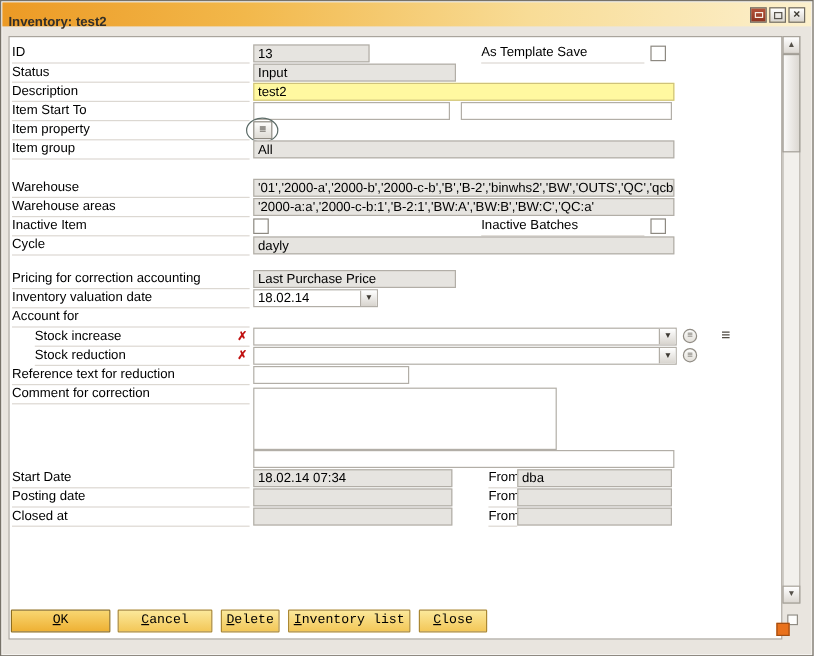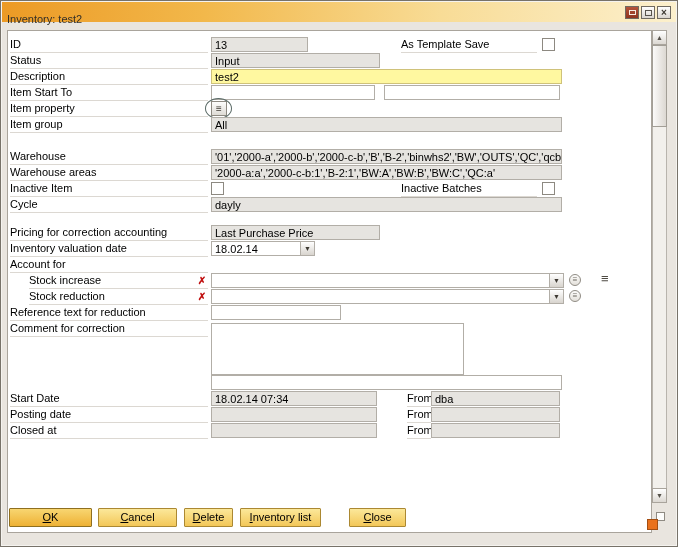--- a/index.html
+++ b/index.html
@@ -16,21 +16,21 @@
     position:absolute; inset:0;
     background:#e9e5df;
     border:1px solid #777269;
     box-shadow: inset 0 0 0 1px #f5f3ef;
   }
   .titlebar {
     position:absolute; left:1px; top:1px; right:1px; height:20px;
     background: linear-gradient(90deg,#ec9a25 0%,#f2b84b 30%,#f8dc96 65%,#fcf0cd 100%);
     display:flex; align-items:center; padding:0 5px;
   }
-  .title { font-weight:normal; color:#332f28;margin-top:13px; }
+  .title { font-weight:bold; color:#332f28;margin-top:13px; }
   .winbtns { margin-left:auto; display:flex; gap:2px; }
   .wbtn {
     width:14px; height:13px; border:1px solid #6f6a61; position:relative;
     background:linear-gradient(#ffffff,#d9d5cf); cursor:pointer;
     font-size:10px; line-height:11px; text-align:center; color:#3d3932; font-weight:bold;
   }
   .wbtn.min { background:linear-gradient(#b5533a,#8e3420); }
   .wbtn.min .glyph { position:absolute; left:3px; top:3px; width:7px; height:5px; border:1px solid #f6ece2; }
   .wbtn.max .glyph { position:absolute; left:3px; top:3px; width:7px; height:6px; border:1px solid #57534c; }
 
@@ -84,21 +84,21 @@
 
   .ta {
     position:absolute; left:210px; top:322px; width:253px; height:52px;
     border:1px solid #b2aea7; background:#fff; resize:none;
     font-family:"Liberation Sans", sans-serif; font-size:11px; padding:1px 3px;
   }
 
   .btn {
     position:absolute; top:507px; height:19px; line-height:17px; text-align:center;
     border:1px solid #ab8832; background:linear-gradient(#fbe89a,#f3c758);
-    border-radius:1px; cursor:pointer;
+    border-radius:1px; cursor:pointer;font-family:Liberation Mono, monospace;
   }
   .btn::first-letter { text-decoration:underline; }
   .btn.primary { background:linear-gradient(#f8d671,#eeb134); border-color:#8f6f1f; }
 
   .strack { position:absolute; left:651px; top:29px; width:15px; height:473px; background:#f2f0ec; border:1px solid #b8b4ad; }
   .sbtn {
     position:absolute; left:651px; width:15px; height:15px;
     border:1px solid #a9a49c; background:linear-gradient(#ffffff,#dcd8d2);
     font-size:7px; line-height:13px; text-align:center; color:#55514a; cursor:pointer;
   }
@@ -214,21 +214,21 @@
   <div class="fld" style="top:406px;left:430px;width:129px"></div>
 
   <div class="lbl" style="top:422px">Closed at</div>
   <div class="fld" style="top:422px;left:210px;width:166px"></div>
   <div class="lbl fr" style="top:422px">From</div>
   <div class="fld" style="top:422px;left:430px;width:129px"></div>
 
   <div class="btn primary" style="left:8px;width:83px">OK</div>
   <div class="btn" style="left:97px;width:79px">Cancel</div>
   <div class="btn" style="left:183px;width:49px">Delete</div>
-  <div class="btn" style="left:239px;width:81px">Inventory list</div>
+  <div class="btn" style="left:239px;width:102px">Inventory list</div>
   <div class="btn" style="left:348px;width:57px">Close</div>
 
   <div class="strack"></div>
   <div class="sbtn" style="top:29px">▲</div>
   <div class="sthumb"></div>
   <div class="sbtn" style="top:487px">▼</div>
 
   <div class="corner">
     <span class="back"></span>
     <span class="front"></span>

